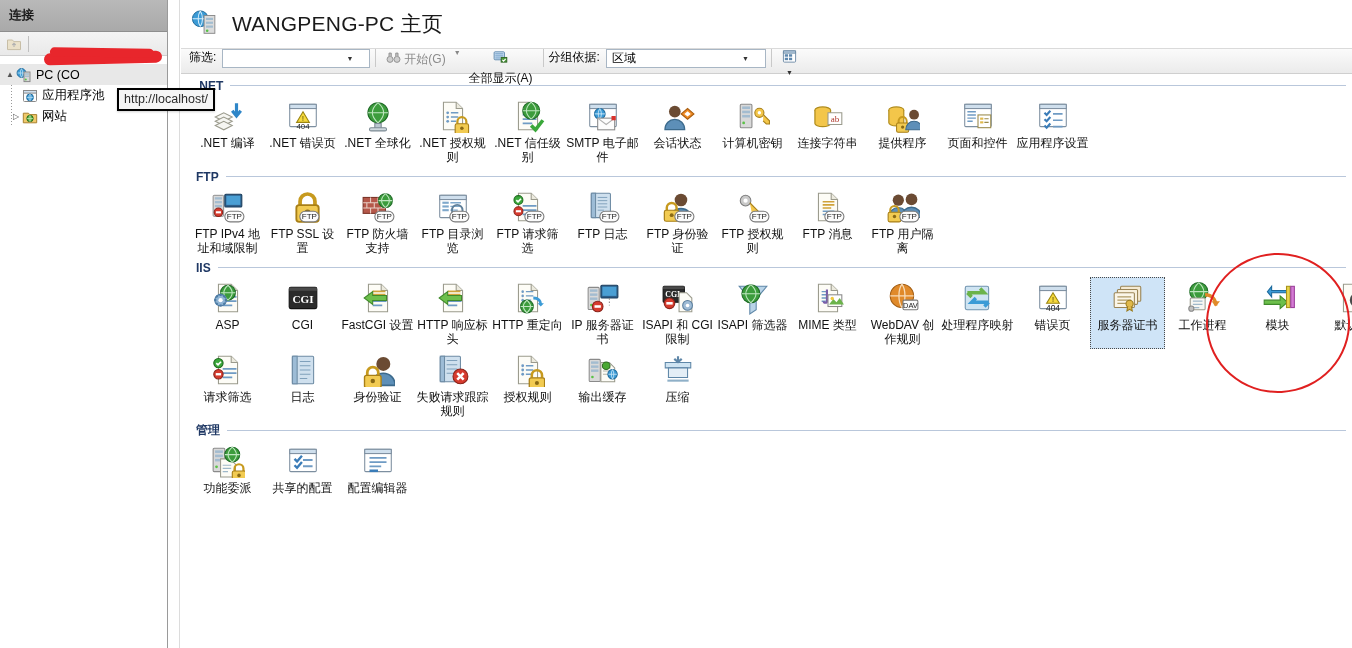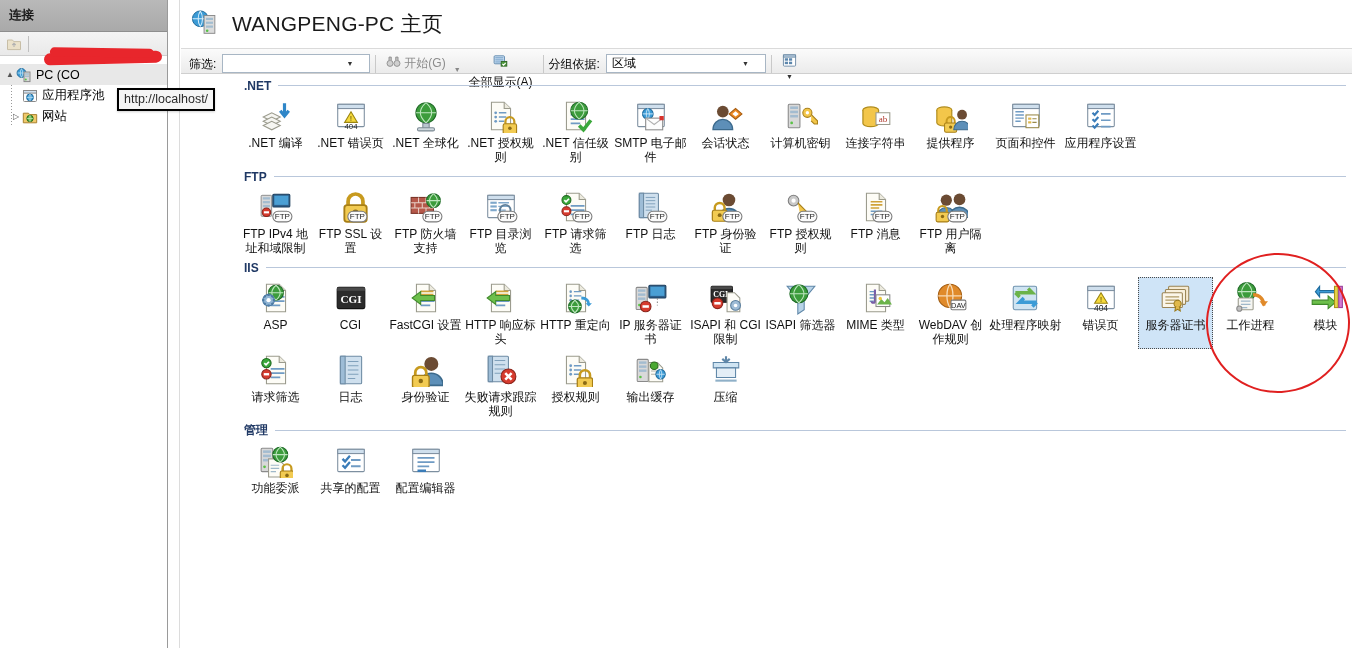--- a/index.html
+++ b/index.html
@@ -63,34 +63,34 @@
   
   .content { position:absolute; left:181px; top:0; right:0; height:558px; background:#fff; overflow:hidden; }
 
   .page-title-bar { height:48px; display:flex; align-items:center; padding-left:9px; gap:12px; }
   .page-title { font-size: 21px; color:#1a1a1a; letter-spacing:.2px; }
 
   .filter-bar {
     height:26px; margin: 0 0 0 0;
     background: linear-gradient(to bottom,#fbfbfb 0%,#ebebeb 100%);
     border-top:1px solid #dadada; border-bottom:1px solid #cfcfcf;
-    display:flex; align-items:flex-end; gap:0; padding-left:8px; font-size:12px;
+    display:flex; align-items:flex-start; gap:0; padding-left:8px; font-size:12px;
   }
   .fb-label { margin-right:6px; }
   .fb-combo { height:19px; width:148px; background:#fff; border:1px solid #a8b6c4;
               display:flex; align-items:center; justify-content:flex-end; padding-right:16px; }
   .fb-combo.wide { width:160px; }
   .caret { font-size:7px; color:#333; }
   .fb-btn { display:flex; align-items:center; gap:3px; padding:0 5px; height:20px; color:#8b8b8b; }
   .fb-btn.enabled { color:#111;flex-direction:column; }
   .fb-split { font-size:7px; color:#888; padding:0 3px; }
   .fb-sep { width:1px; height:18px; background:#c9c9c9; margin:0 5px; }
 
   
-  .groups { position:absolute; left:0; top:76px; right:0; bottom:0;padding-left:48px; }
+  .groups { position:absolute; left:0; top:76px; right:0; bottom:0; }
   .group { position:relative; }
   .group-head { display:flex; align-items:center; gap:7px; padding-left:15px; height:19px; }
   .group-name { color:#1f3864; font-weight:bold; font-size:12px; white-space:nowrap; }
   .group-rule { flex:1; height:1px; background:#b9c7db; margin-right:6px; }
 
   .grid { display:flex; flex-wrap:nowrap; padding-left:9px; }
   .cell {
     width:75px; flex:none; display:flex; flex-direction:column; align-items:center;
     padding-top:4px; padding-bottom:3px; cursor:default;
   }

